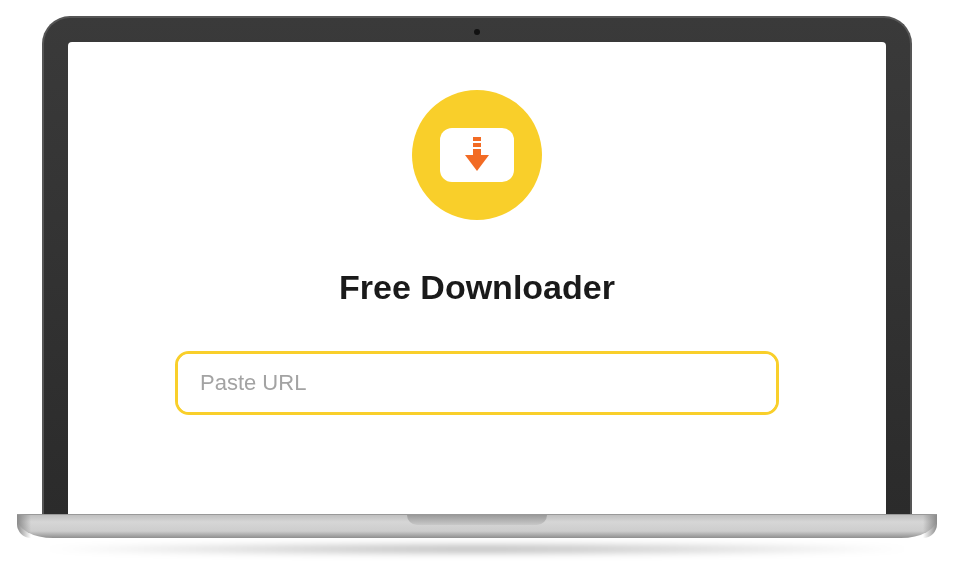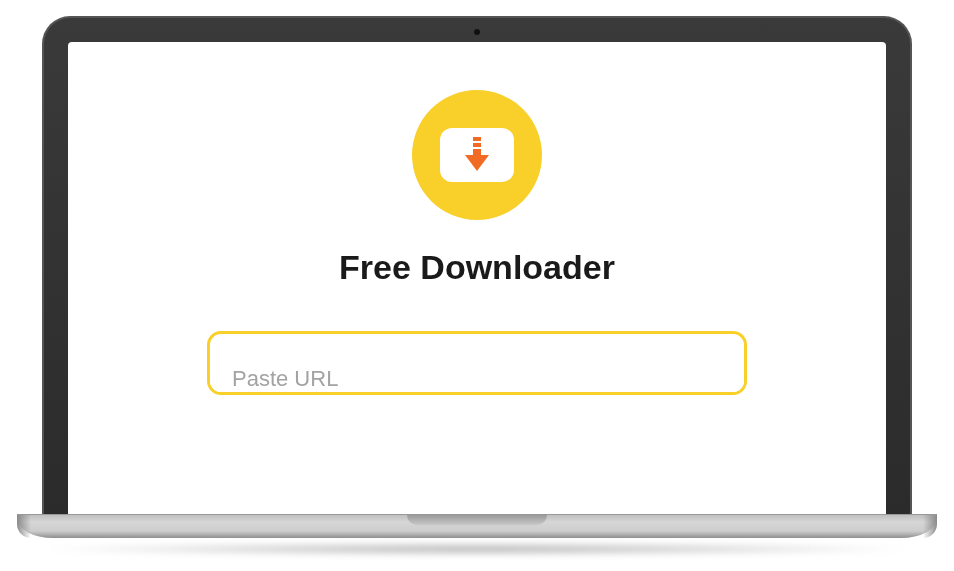--- a/index.html
+++ b/index.html
@@ -65,29 +65,29 @@
       border-radius: 12px;
       display: flex;
       align-items: center;
       justify-content: center;
     }
     .title {
       font-size: 34px;
       font-weight: 700;
       color: #1a1a1a;
       margin-bottom: 44px;
+      margin-top: 20px;
     }
     .search-row {
       display: flex;
-      width: 540px;
+      width: 604px;
       height: 64px;
       border: 3px solid #F9CF2A;
       border-radius: 14px;
       overflow: hidden;
-      align-items: flex-end;
     }
     .search-input {
       flex: 1;
       border: none;
       outline: none;
       padding: 0 22px;
       font-size: 22px;
       color: #444;
       background: #fff;
     }

